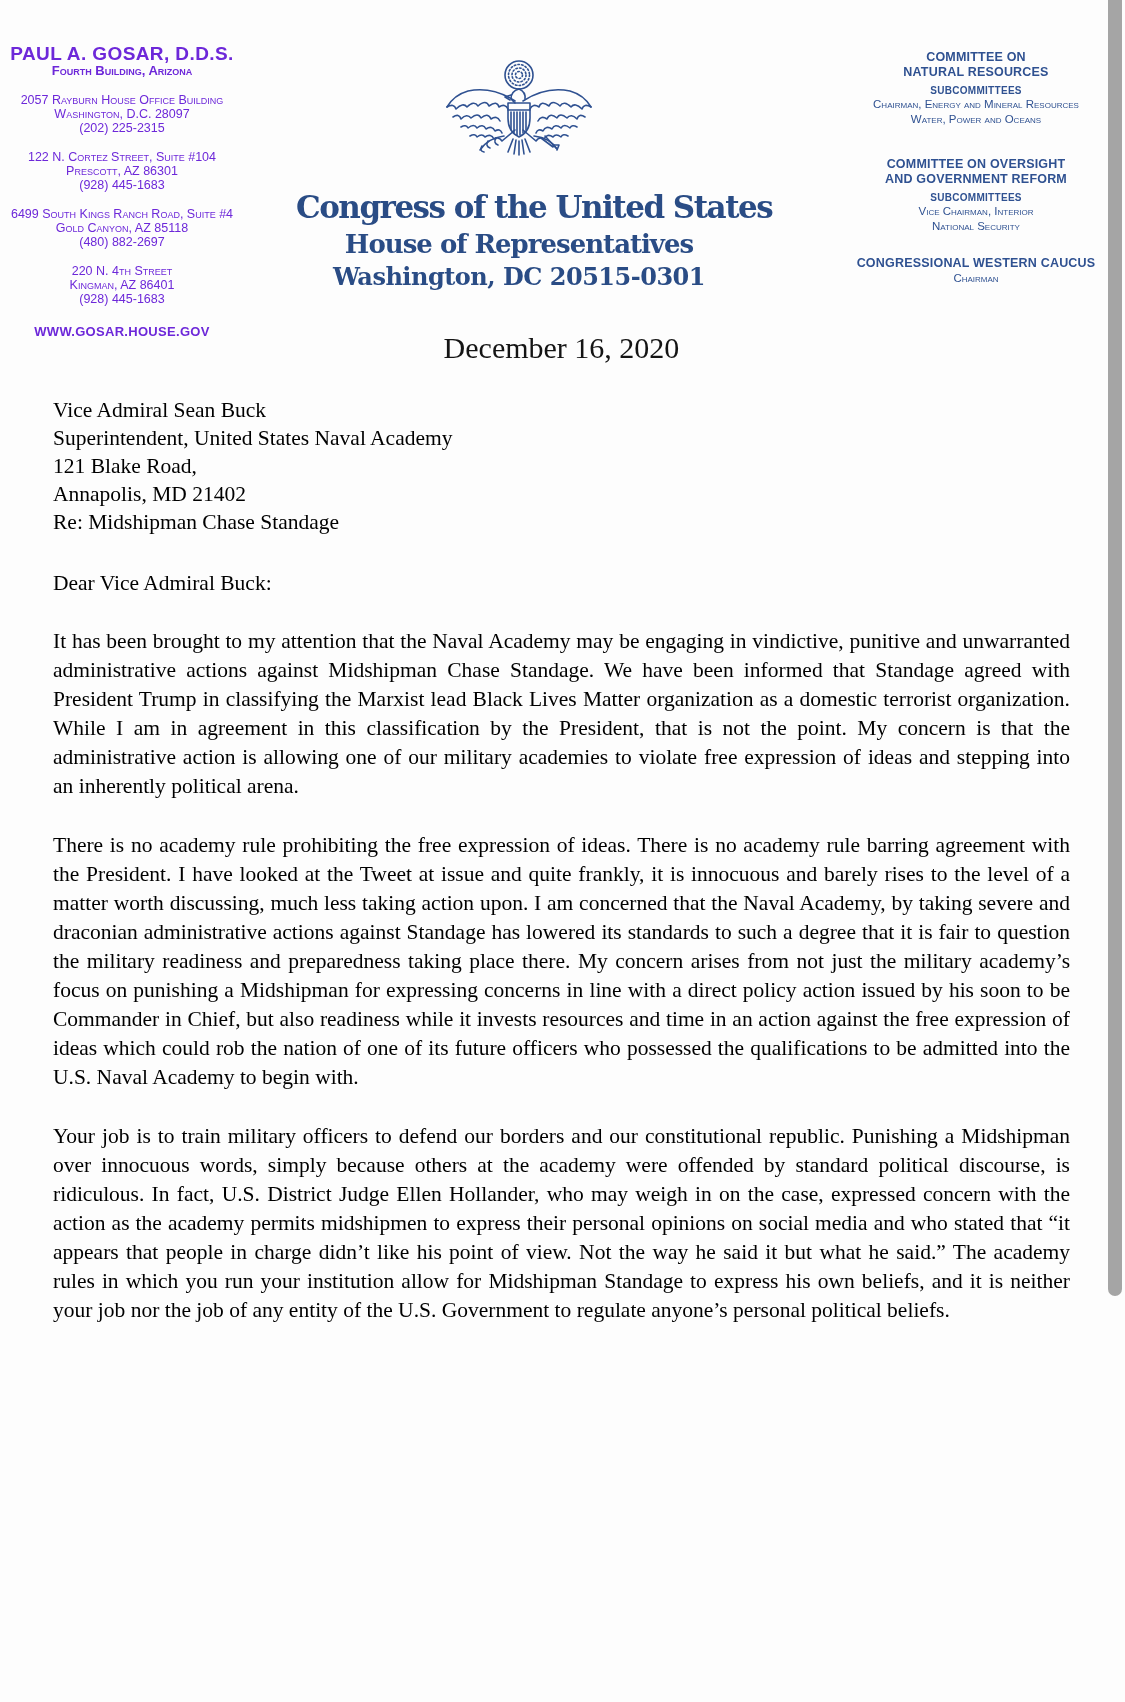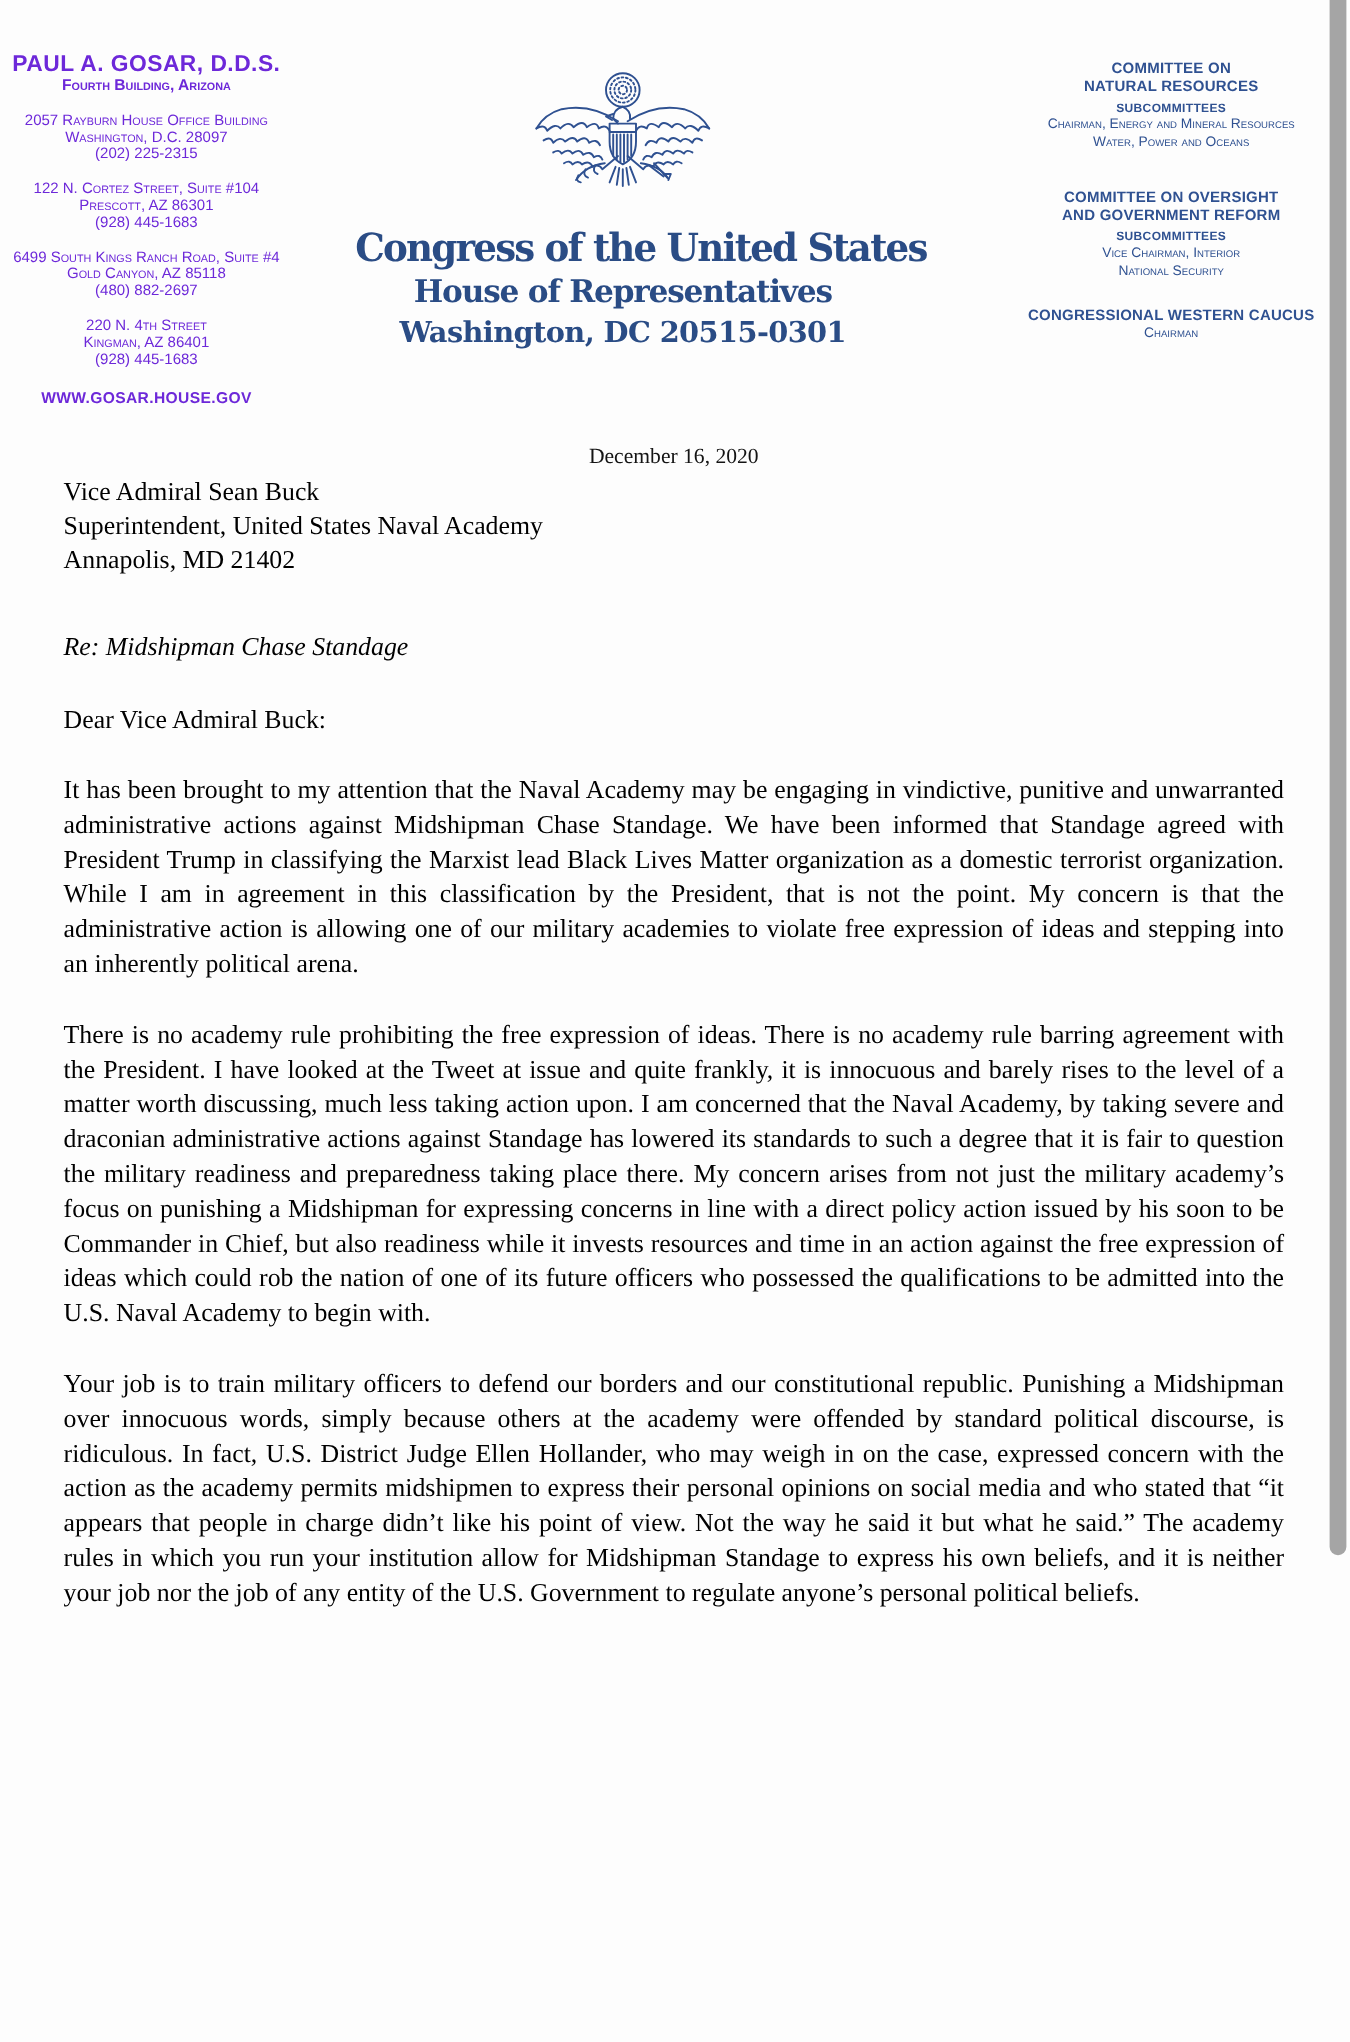--- a/index.html
+++ b/index.html
@@ -48,28 +48,28 @@
     font-family:"Liberation Sans", sans-serif; overflow:hidden;
   }
   .cmt-heading { font-size:12.5px; font-weight:bold; line-height:15px; letter-spacing:.2px; }
   .cmt-sub { margin-top:5px; font-size:10px; font-weight:bold; letter-spacing:.3px; line-height:12px; }
   .cmt-item { font-size:11.5px; font-variant:small-caps; line-height:15px; }
   .cmt-group2 { margin-top:30px; }
   .cmt-group3 { margin-top:22px; }
   
   .letter-date {
     position:absolute; left:53px; top:331px; width:1017px;
-    text-align:center; font-size:18px; color:#141414;margin-top:39px;
+    text-align:center; font-size:30px; color:#141414;
   }
   .letter {
     position:absolute; left:53px; top:396px; width:1017px;
     font-size:21.5px; color:#000000;
   }
   .recipient .ln { line-height:28px; }
-  .subject { margin-top:45px; line-height:28px;font-style:italic; }
+  .subject { line-height:28px; }
   .salutation { margin-top:33px; line-height:28px; }
   .para { margin-top:30px; line-height:29px; text-align:justify; }
   
   .scrollbar-thumb {
     position:absolute; left:1108px; top:0; width:14px; height:1296px;
     background:#a5a5a5; border-radius:0 0 7px 7px;
   }
   svg .st { stroke:#2f5191; fill:none; stroke-width:1.6; stroke-linecap:round; stroke-linejoin:round; }
 </style>
 </head>
@@ -166,20 +166,21 @@
     <div class="cmt-item">Chairman</div>
   </div>
 </div>
 
 <div class="letter-date">December 16, 2020</div>
 
 <div class="letter">
   <div class="recipient">
     <div class="ln">Vice Admiral Sean Buck</div>
     <div class="ln">Superintendent, United States Naval Academy</div>
+    <div class="ln">121 Blake Road,</div>
     <div class="ln">Annapolis, MD 21402</div>
   </div>
   <div class="subject">Re: Midshipman Chase Standage</div>
   <div class="salutation">Dear Vice Admiral Buck:</div>
   <div class="para">It has been brought to my attention that the Naval Academy may be engaging in vindictive, punitive and unwarranted administrative actions against Midshipman Chase Standage. We have been informed that Standage agreed with President Trump in classifying the Marxist lead Black Lives Matter organization as a domestic terrorist organization. While I am in agreement in this classification by the President, that is not the point. My concern is that the administrative action is allowing one of our military academies to violate free expression of ideas and stepping into an inherently political arena.</div>
   <div class="para">There is no academy rule prohibiting the free expression of ideas. There is no academy rule barring agreement with the President. I have looked at the Tweet at issue and quite frankly, it is innocuous and barely rises to the level of a matter worth discussing, much less taking action upon. I am concerned that the Naval Academy, by taking severe and draconian administrative actions against Standage has lowered its standards to such a degree that it is fair to question the military readiness and preparedness taking place there. My concern arises from not just the military academy’s focus on punishing a Midshipman for expressing concerns in line with a direct policy action issued by his soon to be Commander in Chief, but also readiness while it invests resources and time in an action against the free expression of ideas which could rob the nation of one of its future officers who possessed the qualifications to be admitted into the U.S. Naval Academy to begin with.</div>
   <div class="para">Your job is to train military officers to defend our borders and our constitutional republic. Punishing a Midshipman over innocuous words, simply because others at the academy were offended by standard political discourse, is ridiculous. In fact, U.S. District Judge Ellen Hollander, who may weigh in on the case, expressed concern with the action as the academy permits midshipmen to express their personal opinions on social media and who stated that “it appears that people in charge didn’t like his point of view. Not the way he said it but what he said.” The academy rules in which you run your institution allow for Midshipman Standage to express his own beliefs, and it is neither your job nor the job of any entity of the U.S. Government to regulate anyone’s personal political beliefs.</div>
 </div>
 
 <div class="scrollbar-thumb"></div>

